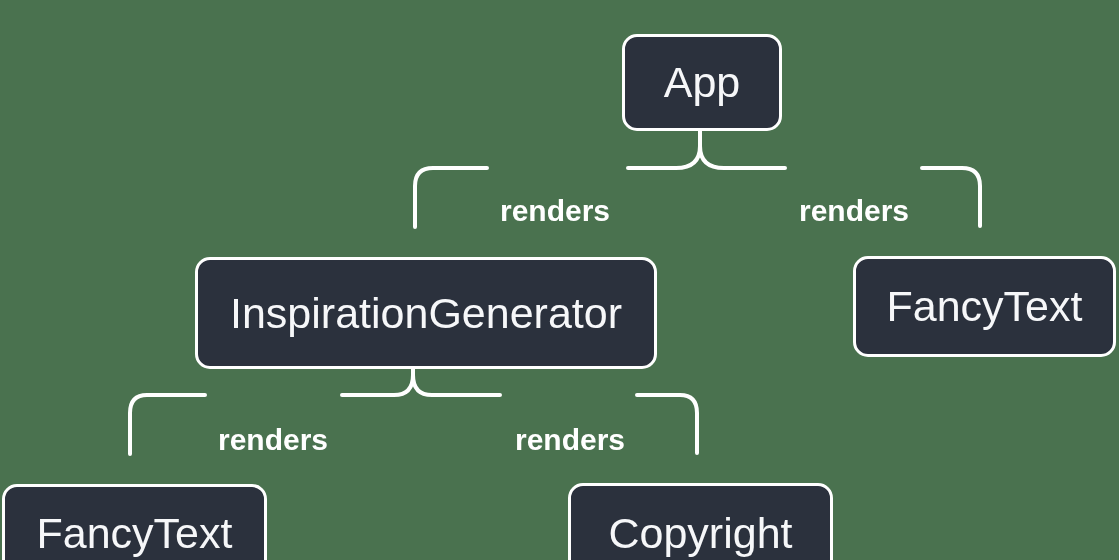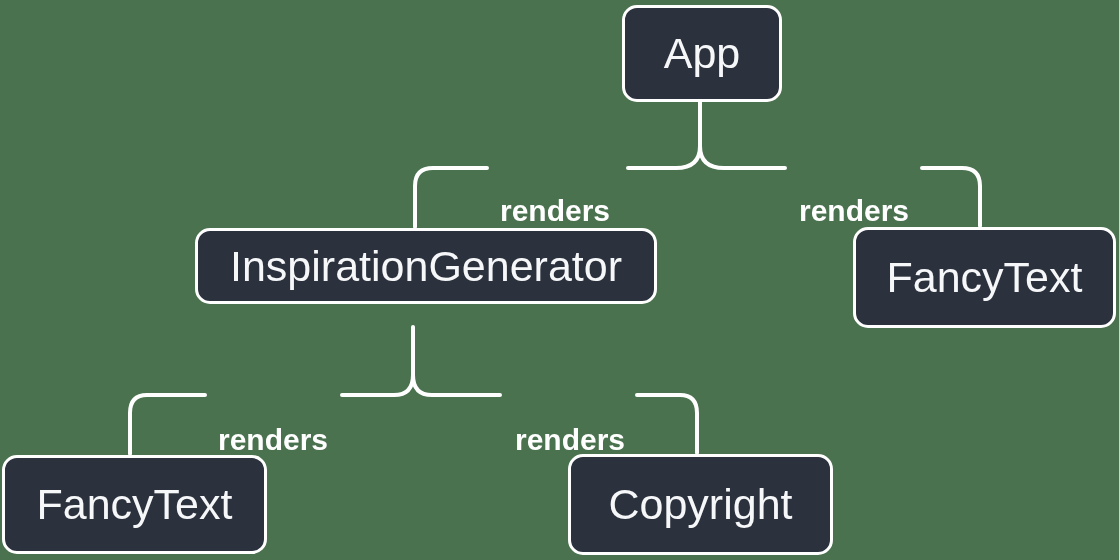--- a/index.html
+++ b/index.html
@@ -39,23 +39,24 @@
     border: 3.5px solid var(--node-border);
     border-radius: 15px;
     color: var(--text);
     display: flex;
     align-items: center;
     justify-content: center;
     font-size: 43px;
     font-weight: 500;
     letter-spacing: 0px;
     white-space: nowrap;
+    margin-top: 29px;
   }
   .node-app            { left: 622px; top: 5px;   width: 160px; height: 97px;  }
-  .node-ig             { left: 195px; top: 228px; width: 462px; height: 76px;  }
+  .node-ig             { left: 195px; top: 228px; width: 462px; height: 112px;  }
   .node-fancy-right    { left: 853px; top: 227px; width: 263px; height: 101px; }
   .node-fancy-left     { left: 2px;   top: 455px; width: 265px; height: 99px;  }
   .node-copyright      { left: 568px; top: 454px; width: 265px; height: 101px; }
   .edge-label {
     position: absolute;
     transform: translate(-50%, -50%);
     color: var(--line);
     font-size: 30px;
     font-weight: 700;
     white-space: nowrap;

